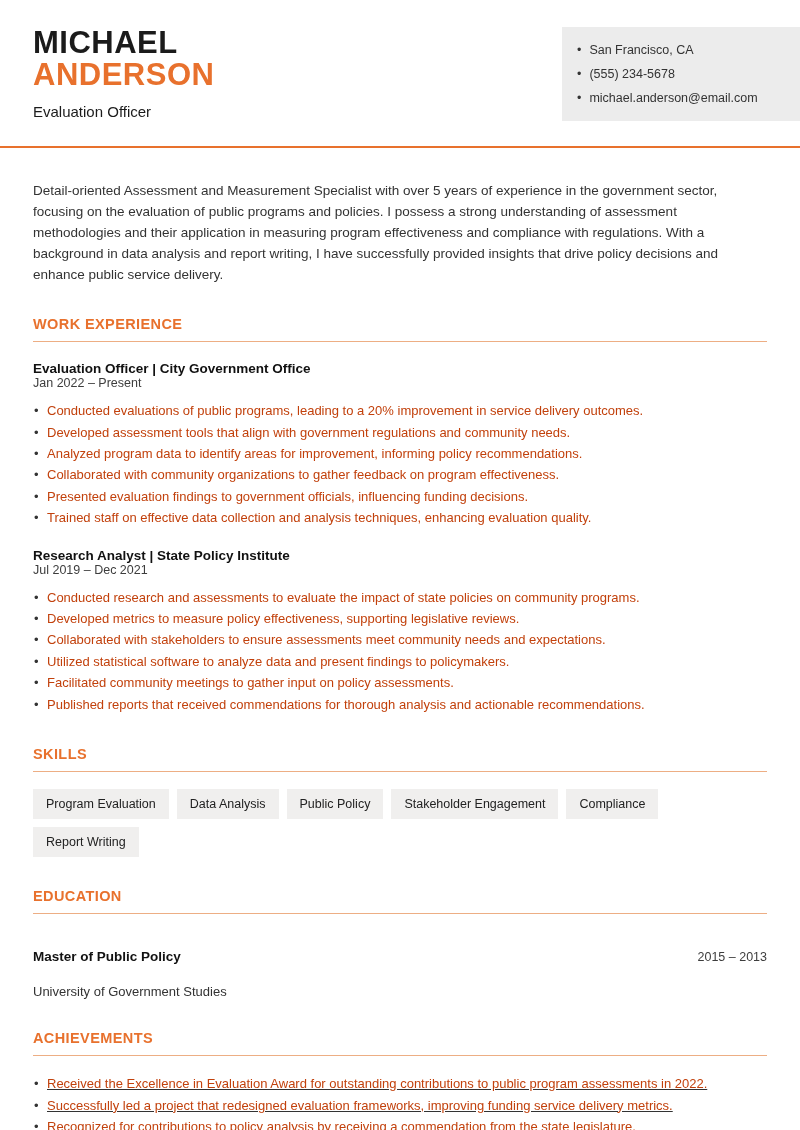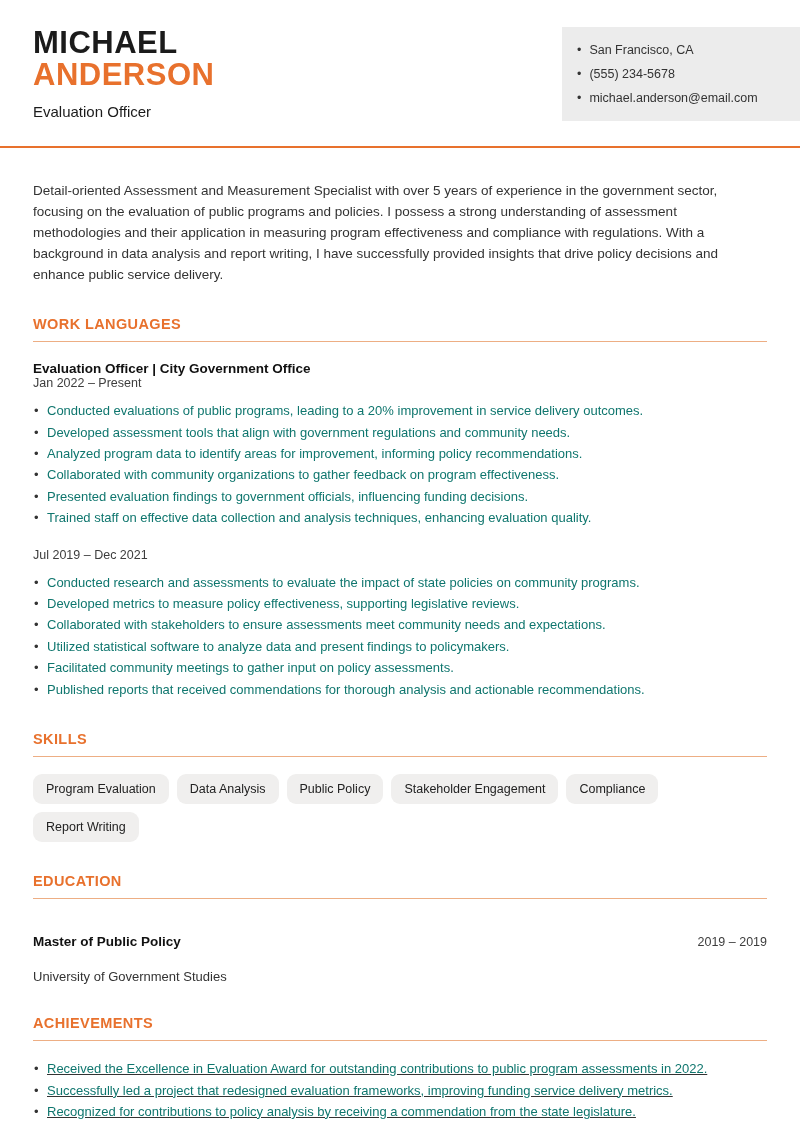--- a/index.html
+++ b/index.html
@@ -68,38 +68,38 @@
   .job-header { display: flex; justify-content: space-between; align-items: baseline; flex-direction: column; }
   .job-title { font-size: 13.5px; font-weight: 700; color: #111111; }
   .job-dates { font-size: 12.5px; color: #3d3d3d; white-space: nowrap; }
 
   ul.bullets { list-style: none; margin-top: 10px; }
   ul.bullets li {
     position: relative;
     padding-left: 14px;
     font-size: 13px;
     line-height: 21.4px;
-    color: #0f766e;
+    color: #c2410c;
   }
   ul.bullets li::before {
     content: "•";
     position: absolute;
     left: 1px;
     color: #333333;
   }
 
   
   .tag-row { margin-top: 17px; display: flex; flex-wrap: wrap; gap: 8px; }
   .tag {
     display: inline-block;
     background: #F0EFEE;
     color: #222222;
     font-size: 12.5px;
     padding: 8px 13px;
-    border-radius: 9px;
+    border-radius: 0;
   }
 
   
   .edu-row { display: flex; justify-content: space-between; align-items: baseline; margin-top: 35px; text-align: center; }
   .edu-degree { font-size: 13.5px; font-weight: 700; color: #111111; }
   .edu-dates { font-size: 12.5px; color: #3d3d3d; }
   .edu-school { margin-top: 20px; font-size: 13px; color: #333333; }
 </style>
 </head>
 <body>
@@ -131,39 +131,40 @@
     </ul>
   </header>
 
   <div class="top-divider"></div>
 
   <main class="content">
 
     <p class="summary">Detail-oriented Assessment and Measurement Specialist with over 5 years of experience in the government sector, focusing on the evaluation of public programs and policies. I possess a strong understanding of assessment methodologies and their application in measuring program effectiveness and compliance with regulations. With a background in data analysis and report writing, I have successfully provided insights that drive policy decisions and enhance public service delivery.</p>
 
     <section>
-      <h2 class="sec-heading">WORK LANGUAGES</h2>
+      <h2 class="sec-heading">WORK EXPERIENCE</h2>
 
       <div class="job">
         <div class="job-header">
           <span class="job-title">Evaluation Officer | City Government Office</span>
           <span class="job-dates">Jan 2022 – Present</span>
         </div>
         <ul class="bullets">
           <li>Conducted evaluations of public programs, leading to a 20% improvement in service delivery outcomes.</li>
           <li>Developed assessment tools that align with government regulations and community needs.</li>
           <li>Analyzed program data to identify areas for improvement, informing policy recommendations.</li>
           <li>Collaborated with community organizations to gather feedback on program effectiveness.</li>
           <li>Presented evaluation findings to government officials, influencing funding decisions.</li>
           <li>Trained staff on effective data collection and analysis techniques, enhancing evaluation quality.</li>
         </ul>
       </div>
 
       <div class="job">
         <div class="job-header">
+          <span class="job-title">Research Analyst | State Policy Institute</span>
           <span class="job-dates">Jul 2019 – Dec 2021</span>
         </div>
         <ul class="bullets">
           <li>Conducted research and assessments to evaluate the impact of state policies on community programs.</li>
           <li>Developed metrics to measure policy effectiveness, supporting legislative reviews.</li>
           <li>Collaborated with stakeholders to ensure assessments meet community needs and expectations.</li>
           <li>Utilized statistical software to analyze data and present findings to policymakers.</li>
           <li>Facilitated community meetings to gather input on policy assessments.</li>
           <li>Published reports that received commendations for thorough analysis and actionable recommendations.</li>
         </ul>
@@ -179,21 +180,21 @@
         <span class="tag">Stakeholder Engagement</span>
         <span class="tag">Compliance</span>
         <span class="tag">Report Writing</span>
       </div>
     </section>
 
     <section>
       <h2 class="sec-heading">EDUCATION</h2>
       <div class="edu-row">
         <span class="edu-degree">Master of Public Policy</span>
-        <span class="edu-dates">2019 – 2019</span>
+        <span class="edu-dates">2015 – 2013</span>
       </div>
       <div class="edu-school">University of Government Studies</div>
     </section>
 
     <section>
       <h2 class="sec-heading">ACHIEVEMENTS</h2>
       <ul class="bullets" style="margin-top:17px;text-decoration:underline;">
         <li>Received the Excellence in Evaluation Award for outstanding contributions to public program assessments in 2022.</li>
         <li>Successfully led a project that redesigned evaluation frameworks, improving funding service delivery metrics.</li>
         <li>Recognized for contributions to policy analysis by receiving a commendation from the state legislature.</li>

